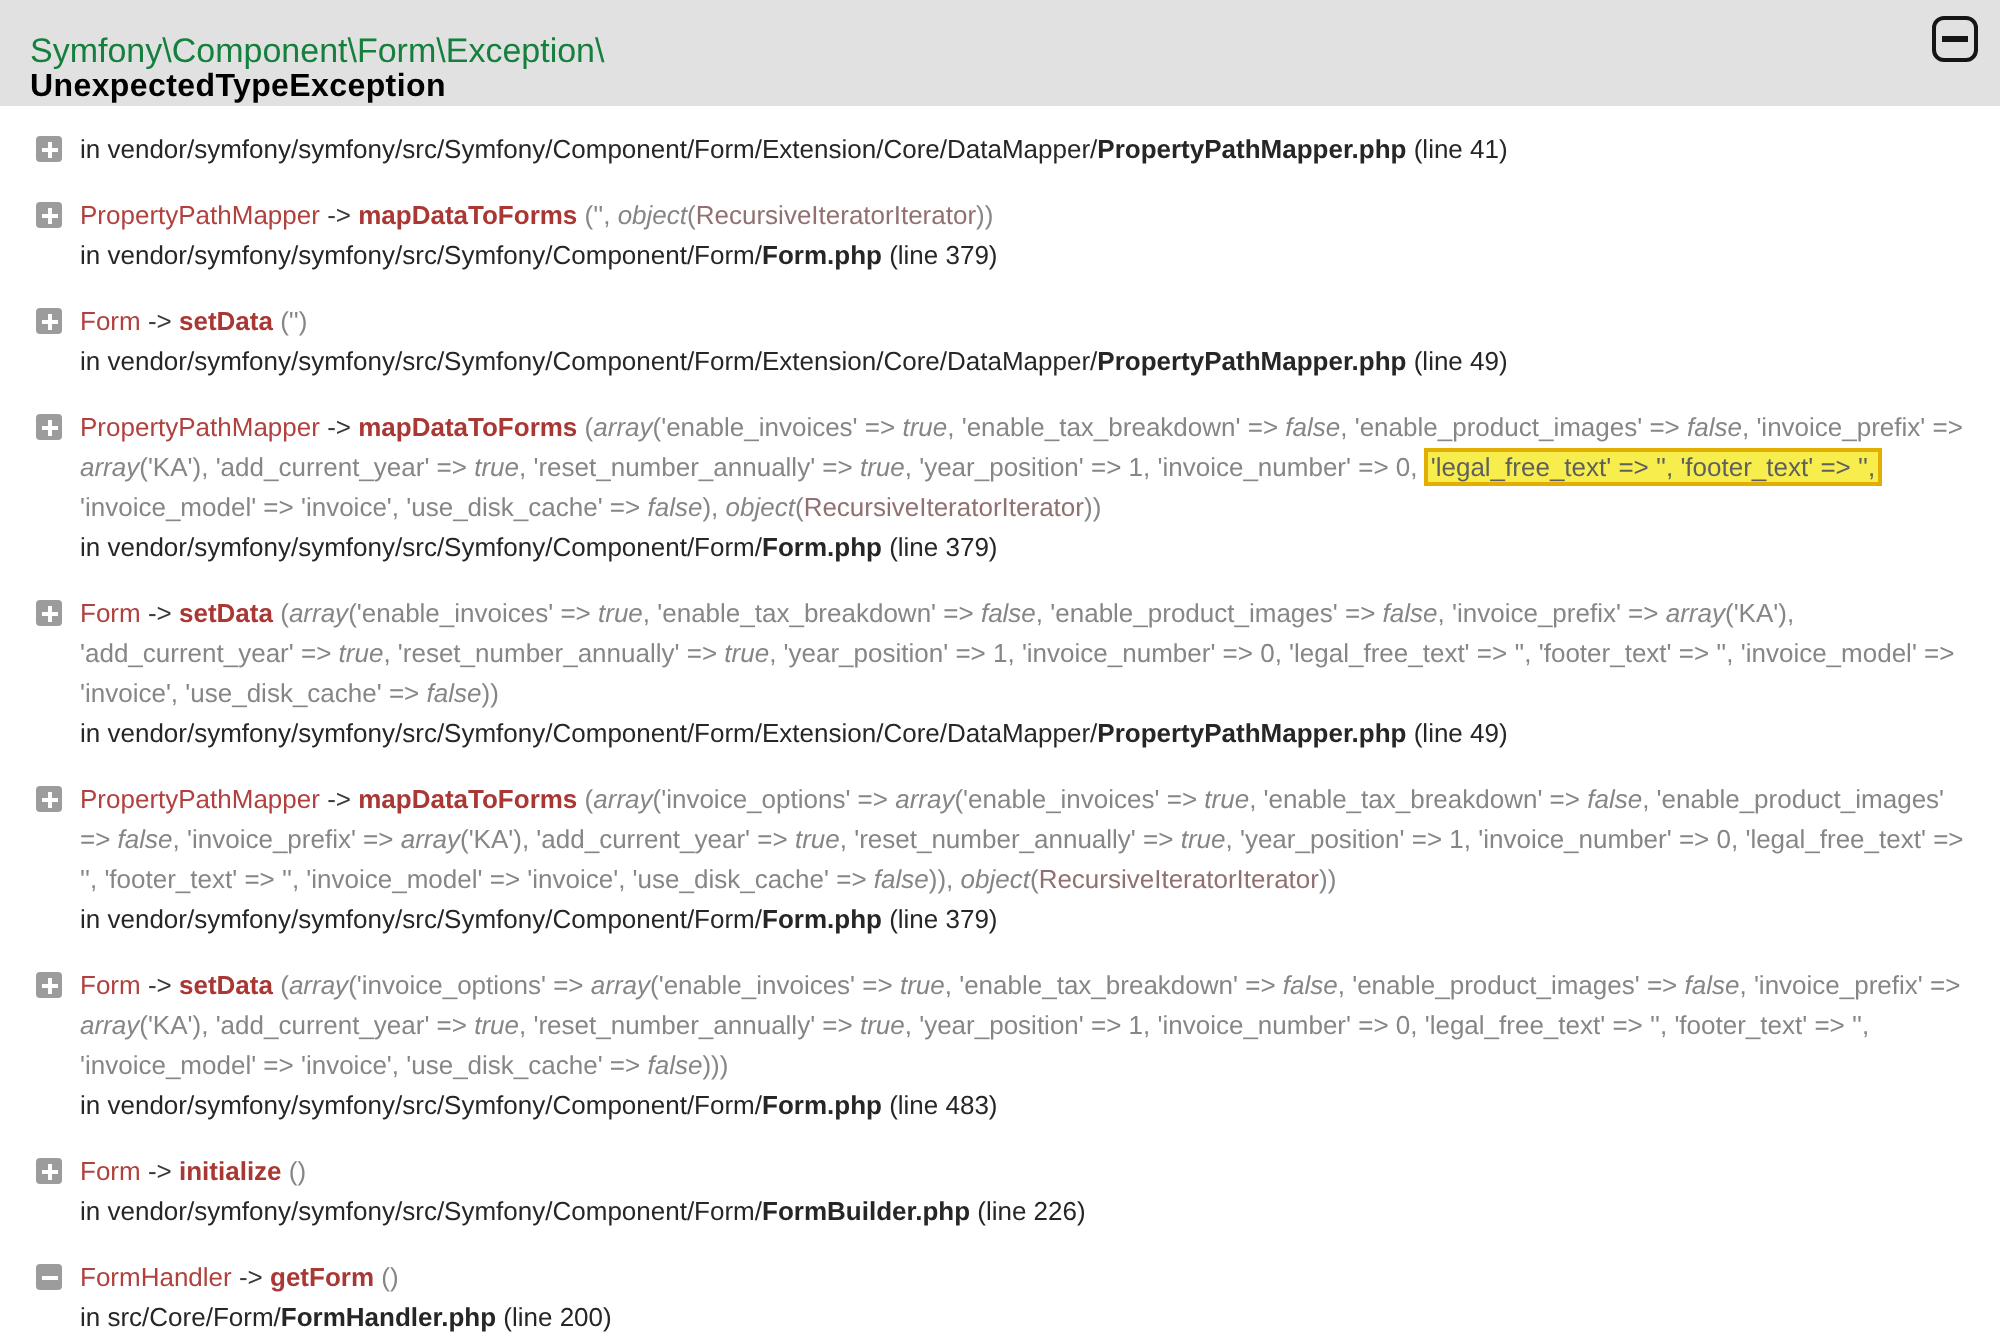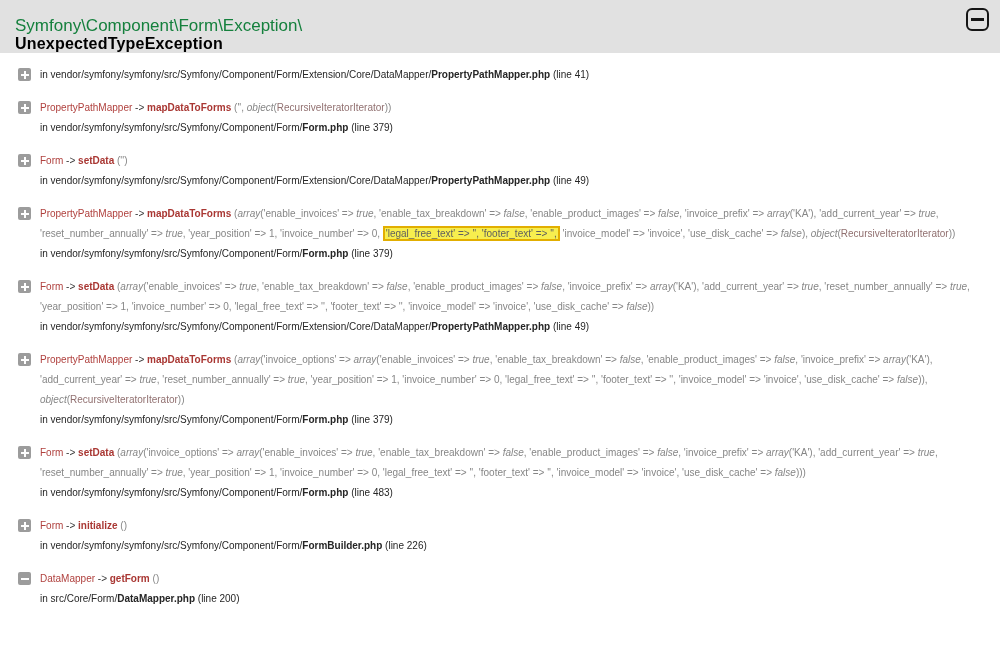--- a/index.html
+++ b/index.html
@@ -28,21 +28,21 @@
   .collapse-all::after {
     content:""; position:absolute; left:3px; right:3px; top:50%; margin-top:-1.25px;
     height:2.5px; background:#151515;
   }
   
   .trace { padding: 12px 10px 0 18px; }
   .entry {
     position: relative;
     padding-left: 22px;
     margin-bottom: 13px;
-    font-size: 10px;
+    font-size: 13px;
     line-height: 20px;
   }
   .entry:last-child { margin-bottom: 0; }
   .toggle {
     position:absolute; left:0; top:3px;
     width:13px; height:13px;
     background:#9c9c9c; border-radius:2px;
     cursor:pointer;
   }
   .toggle::before {
@@ -133,17 +133,17 @@
     <div class="entry">
       <span class="toggle plus"></span>
       <div class="entry-body">
         <div class="call-line"><span class="cls">Form</span><span class="arrow"> -&gt; </span><span class="mth">initialize</span> <span class="args"><span class="seg-n">()</span></span></div>
         <div class="loc-line"><span class="loc-prefix">in vendor/symfony/symfony/src/Symfony/Component/Form/</span><span class="loc-file">FormBuilder.php</span><span class="loc-suffix"> (line 226)</span></div>
       </div>
     </div>
     <div class="entry">
       <span class="toggle minus"></span>
       <div class="entry-body">
-        <div class="call-line"><span class="cls">DataMapper</span><span class="arrow"> -&gt; </span><span class="mth">getForm</span> <span class="args"><span class="seg-n">()</span></span></div>
-        <div class="loc-line"><span class="loc-prefix">in src/Core/Form/</span><span class="loc-file">DataMapper.php</span><span class="loc-suffix"> (line 200)</span></div>
+        <div class="call-line"><span class="cls">FormHandler</span><span class="arrow"> -&gt; </span><span class="mth">getForm</span> <span class="args"><span class="seg-n">()</span></span></div>
+        <div class="loc-line"><span class="loc-prefix">in src/Core/Form/</span><span class="loc-file">FormHandler.php</span><span class="loc-suffix"> (line 200)</span></div>
       </div>
     </div>
   </div>
 
 </body></html>

